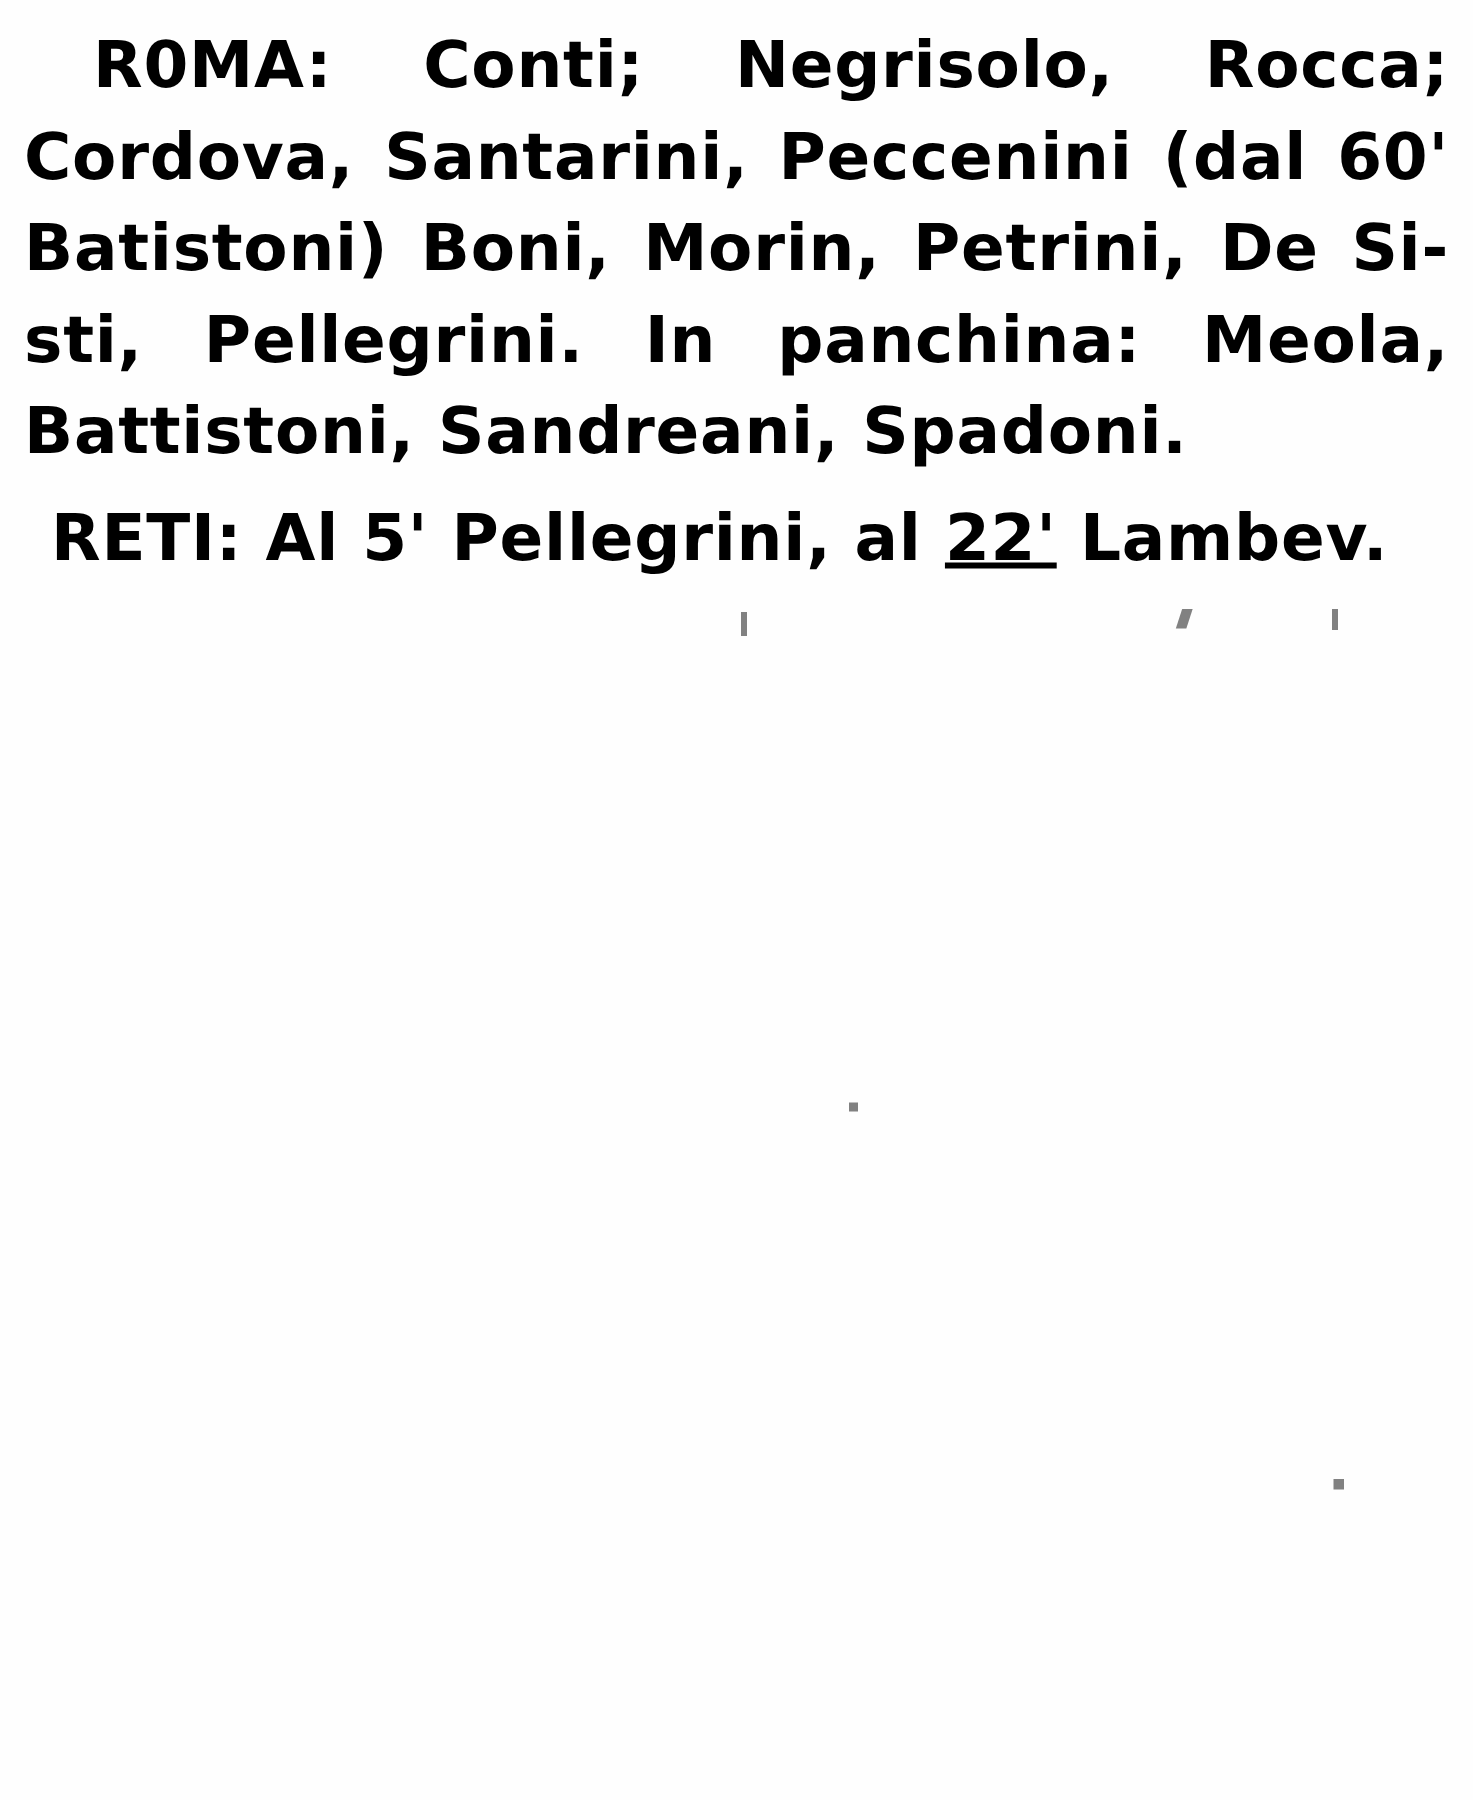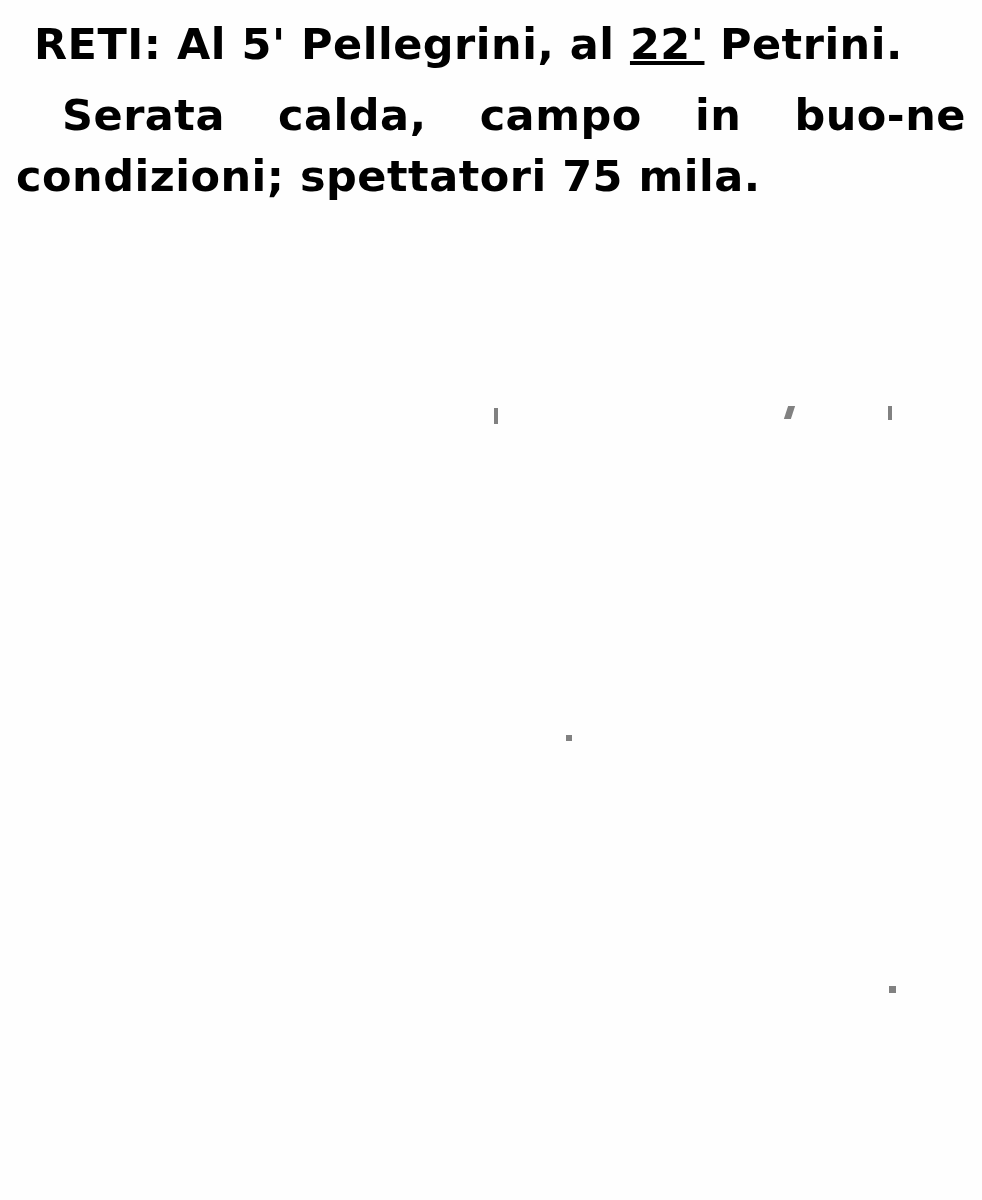--- a/index.html
+++ b/index.html
@@ -61,26 +61,26 @@
   .s3 { left: 888px; top: 406px;  width: 4px;  height: 14px; }
   .s4 { left: 566px; top: 735px;  width: 6px;  height: 6px; }
   .s5 { left: 889px; top: 986px;  width: 7px;  height: 7px; }
 </style>
 </head>
 <body>
 
 <div class="page">
   <div class="column">
 
+    <p class="para indent">R0MA: Conti; Negrisolo, Rocca; Cordova, Santarini, Peccenini (dal 60' Batistoni) Boni, Morin, Petrini, De Si-sti, Pellegrini. In panchina: Meola, Battistoni, Sandreani, Spadoni.</p>
 
 
 
-    <p class="para indent-small"><span>RETI: Al 5' Pellegrini, al </span><span class="underline-word">22'</span><span> Petrini.</span></p>
+    <p class="para indent-small"><span>RETI: Al 5' Pellegrini, al </span><span class="underline-word">22'</span><span> Lambev.</span></p>
 
-    <p class="para indent">Serata calda, campo in buo-ne condizioni; spettatori 75 mila.</p>
 
   </div>
 
   <span class="speck s1"></span>
   <span class="speck s2"></span>
   <span class="speck s3"></span>
   <span class="speck s4"></span>
   <span class="speck s5"></span>
 </div>
 

